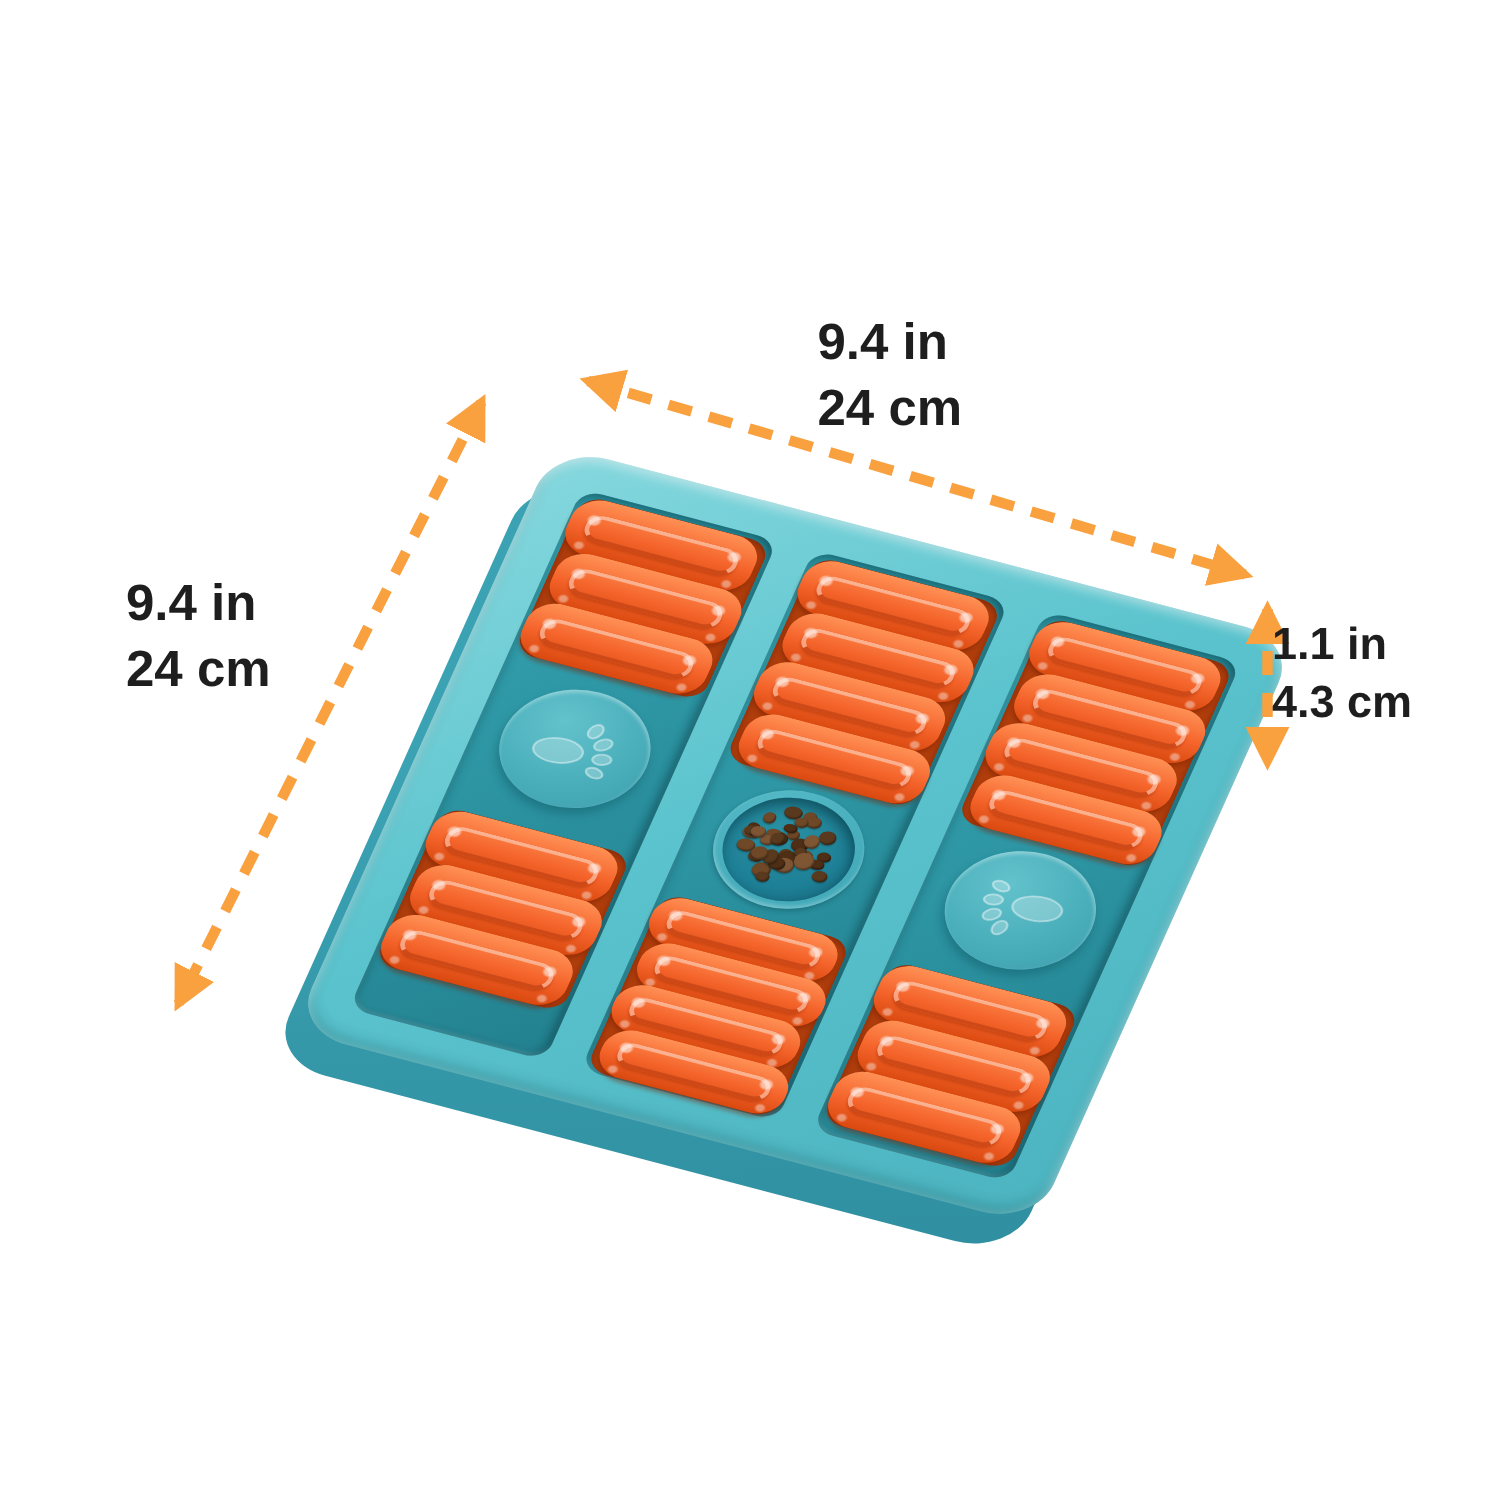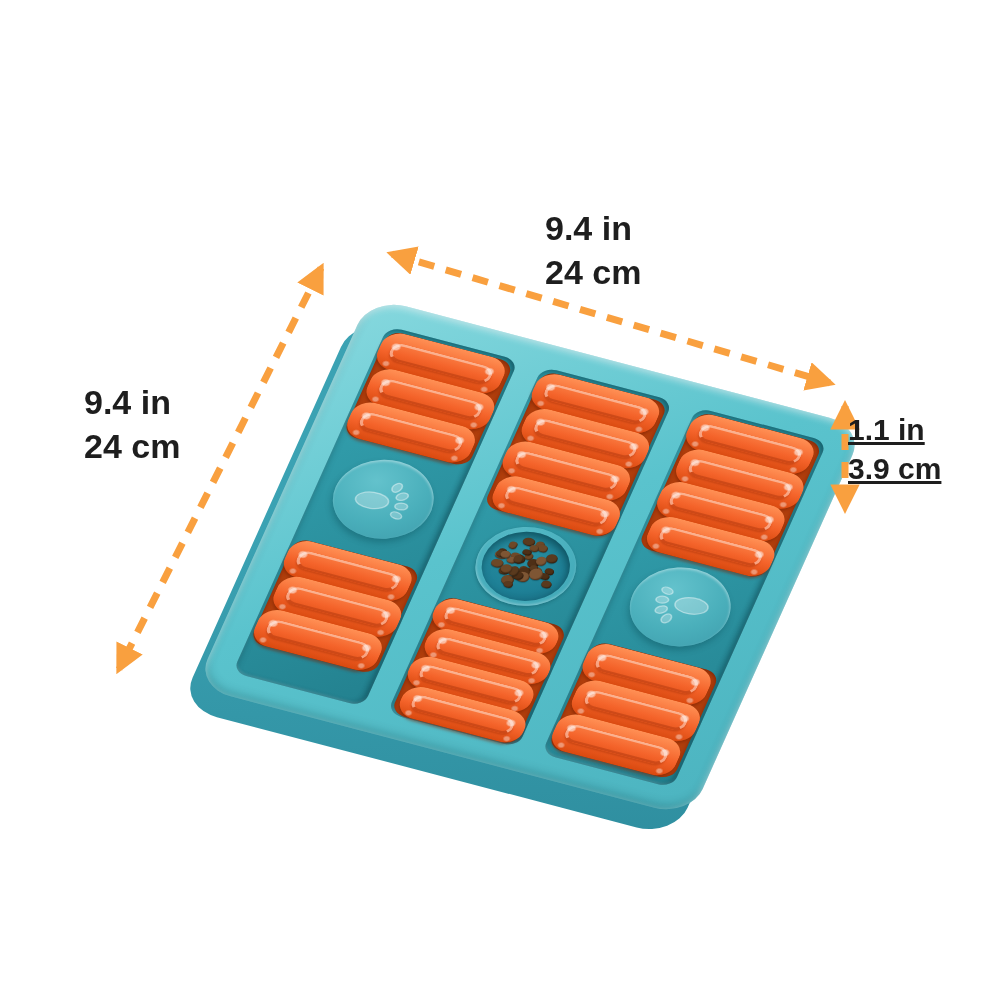--- a/index.html
+++ b/index.html
@@ -51,21 +51,21 @@
   .kibble{position:absolute;border-radius:50%;box-shadow:inset -1px -1px 1px rgba(0,0,0,.35), 0 1px 1px rgba(0,0,0,.3);}
 
   
   .arrows{position:absolute;inset:0;pointer-events:none;}
   .arrows line{stroke:var(--arrow);stroke-width:7;stroke-dasharray:16 12;}
   .arrows .ah{fill:var(--arrow);}
   .dim-label{position:absolute;color:var(--ink);font-weight:700;line-height:1.3;}
   .dim-label span{display:block;}
   .label-top{left:545px;top:206px;width:195px;font-size:34px;}
   .label-left{left:84px;top:380px;width:160px;font-size:34px;}
-  .label-right{left:848px;top:410px;width:124px;font-size:30px;text-decoration:underline;}
+  .label-right{left:848px;top:410px;width:124px;font-size:30px;}
 </style>
 </head>
 <body>
 
 <div class="stage">
 
   <div class="board-wrap">
     <div class="board-side"></div>
     <div class="board-face">
       <div class="channel" id="col0" style="left:28px">
@@ -184,16 +184,16 @@
   <div class="dim-label label-top">
     <span>9.4 in</span>
     <span>24 cm</span>
   </div>
   <div class="dim-label label-left">
     <span>9.4 in</span>
     <span>24 cm</span>
   </div>
   <div class="dim-label label-right">
     <span>1.1 in</span>
-    <span>3.9 cm</span>
+    <span>4.3 cm</span>
   </div>
 
 </div>
 
 </body></html>

